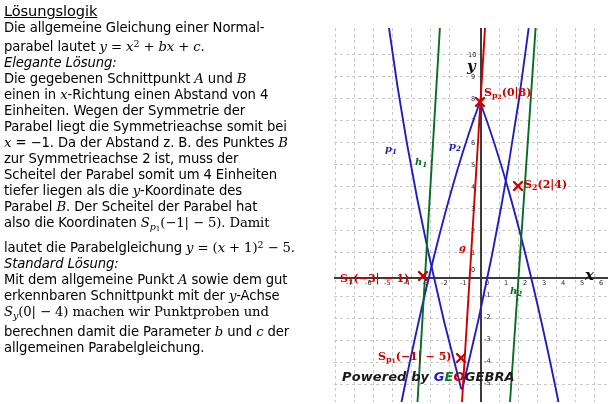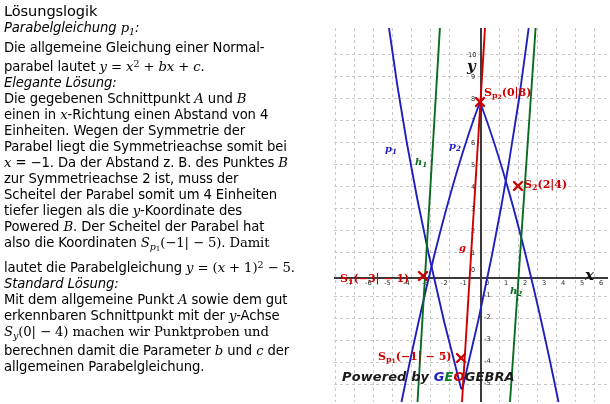--- a/index.html
+++ b/index.html
@@ -2,21 +2,21 @@
 <html><head>
 <meta charset="utf-8">
 <style>
   html,body{margin:0;padding:0;background:#ffffff;}
   body{width:610px;height:404px;overflow:hidden;font-family:"DejaVu Sans","Liberation Sans",sans-serif;}
   #page{position:relative;width:610px;height:404px;background:#fff;}
 
   
   #text-col{position:absolute;left:4px;top:2px;width:330px;height:400px;}
   .ln{font-size:13.2px;line-height:16.0px;color:#000;white-space:nowrap;letter-spacing:-0.1px;}
-  .hdr{font-size:14.6px;line-height:18px;color:#000;}
+  .hdr{font-size:14.6px;line-height:18px;text-decoration:underline;color:#000;}
   .ital{font-style:italic;}
   .mathi{font-style:italic;font-family:"DejaVu Serif","Liberation Serif",serif;}
   .mathu{font-family:"DejaVu Serif","Liberation Serif",serif;}
   .sub{font-size:0.72em;vertical-align:-0.28em;}
   .sup{font-size:0.72em;vertical-align:0.42em;}
 
   
   #graph{position:absolute;left:334px;top:28px;width:274px;height:374px;background:#fff;overflow:hidden;}
   #grid{position:absolute;inset:0;}
   .axis{position:absolute;background:#3b3b3b;}
@@ -32,21 +32,20 @@
 </style>
 </head>
 <body>
 
 <div id="page">
 
   <div id="text-col">
 
     <div class="ln hdr">Lösungslogik</div>
 
-    <div class="ln ital"><span>Parabelgleichung </span><span class="mathi">p</span><span class="mathi sub">1</span><span>:</span></div>
 
     <div class="ln">Die allgemeine Gleichung einer Normal-</div>
 
     <div class="ln"><span>parabel lautet </span><span class="mathi">y</span><span class="mathu"> = </span><span class="mathi">x</span><span class="mathu sup">2</span><span class="mathu"> + </span><span class="mathi">bx</span><span class="mathu"> + </span><span class="mathi">c</span><span>.</span></div>
 
     <div class="ln ital">Elegante Lösung:</div>
 
     <div class="ln"><span>Die gegebenen Schnittpunkt </span><span class="mathi">A</span><span> und  </span><span class="mathi">B</span></div>
 
     <div class="ln"><span>einen in </span><span class="mathi">x</span><span>-Richtung einen Abstand von 4</span></div>
@@ -54,21 +53,21 @@
     <div class="ln">Einheiten. Wegen der Symmetrie der</div>
     <div class="ln">Parabel liegt die Symmetrieachse somit bei</div>
 
     <div class="ln"><span class="mathi">x</span><span> = −1. Da der Abstand z. B. des Punktes </span><span class="mathi">B</span></div>
 
     <div class="ln">zur Symmetrieachse 2 ist, muss der</div>
     <div class="ln">Scheitel der Parabel somit um 4 Einheiten</div>
 
     <div class="ln"><span>tiefer liegen als die </span><span class="mathi">y</span><span>-Koordinate des</span></div>
 
-    <div class="ln"><span>Powered </span><span class="mathi">B</span><span>. Der Scheitel der Parabel hat</span></div>
+    <div class="ln"><span>Parabel </span><span class="mathi">B</span><span>. Der Scheitel der Parabel hat</span></div>
 
     <div class="ln"><span>also die Koordinaten </span><span class="mathi">S</span><span class="mathi sub">p</span><span class="mathu sub" style="font-size:0.55em;vertical-align:-0.55em">1</span><span class="mathu">(−1| − 5). Damit</span></div>
 
     <div class="ln"><span>lautet die Parabelgleichung </span><span class="mathi">y</span><span class="mathu"> = (</span><span class="mathi">x</span><span class="mathu"> + 1)</span><span class="mathu sup">2</span><span class="mathu"> − 5.</span></div>
 
     <div class="ln ital">Standard Lösung:</div>
 
     <div class="ln"><span>Mit dem allgemeine Punkt </span><span class="mathi">A</span><span> sowie dem gut</span></div>
 
     <div class="ln"><span>erkennbaren Schnittpunkt mit der </span><span class="mathi">y</span><span>-Achse</span></div>

